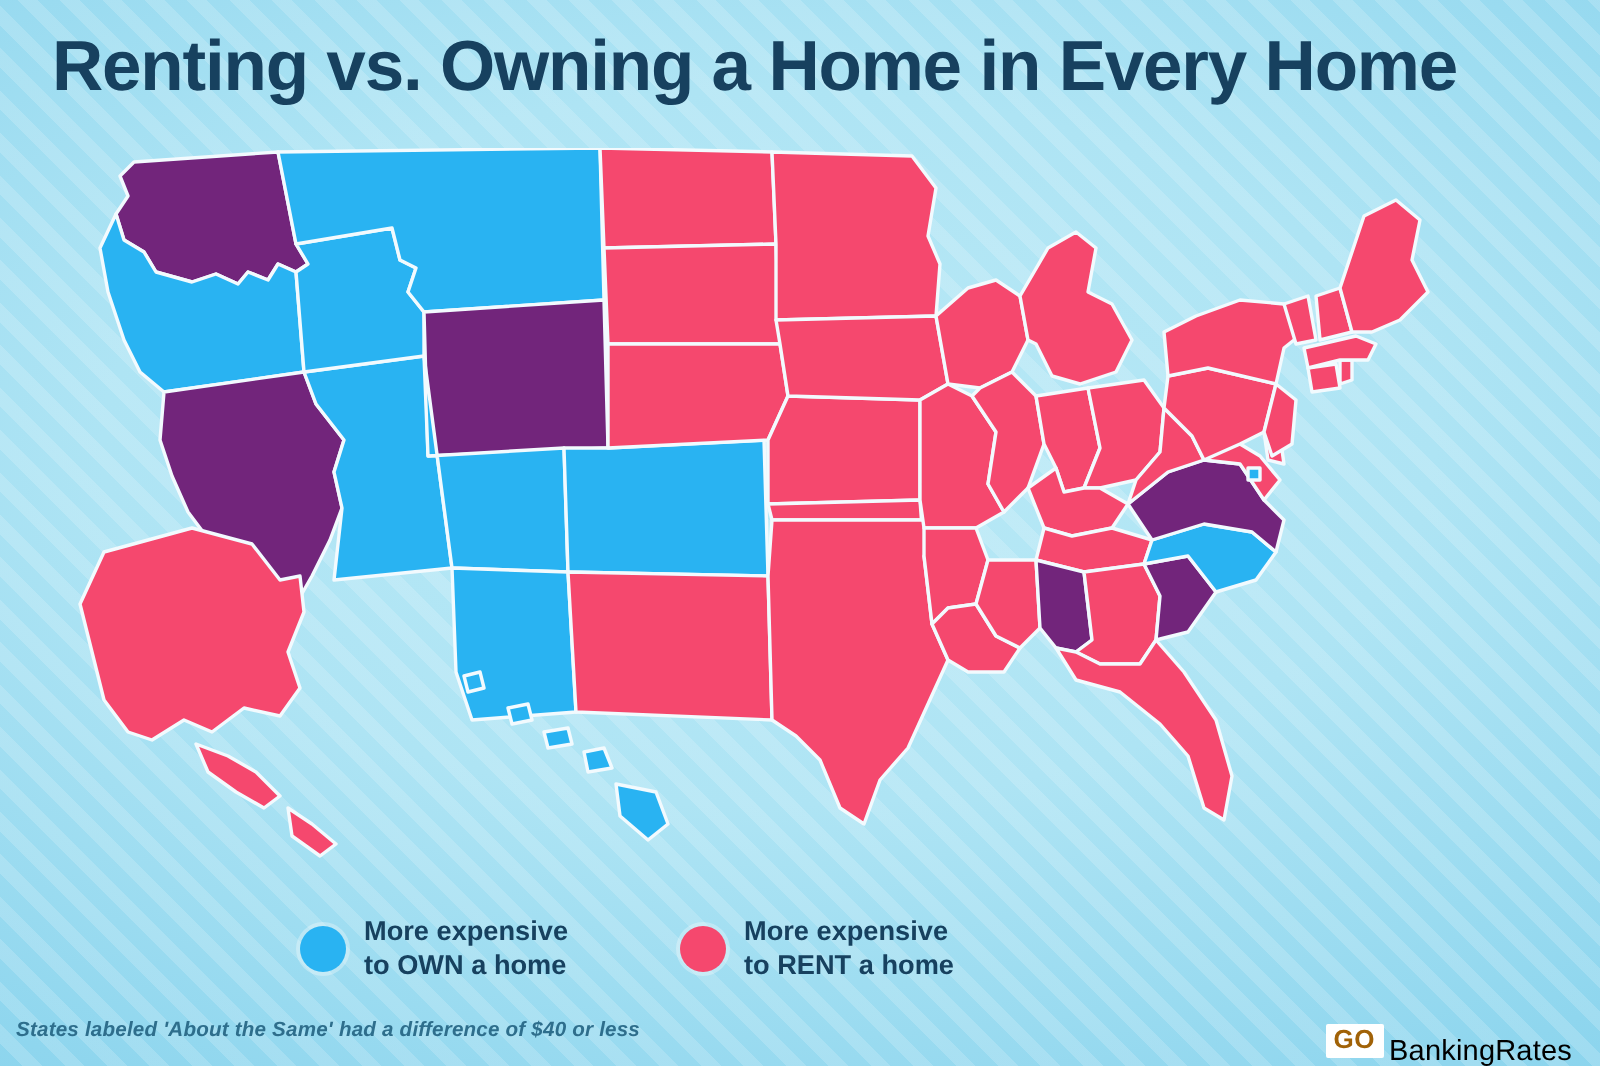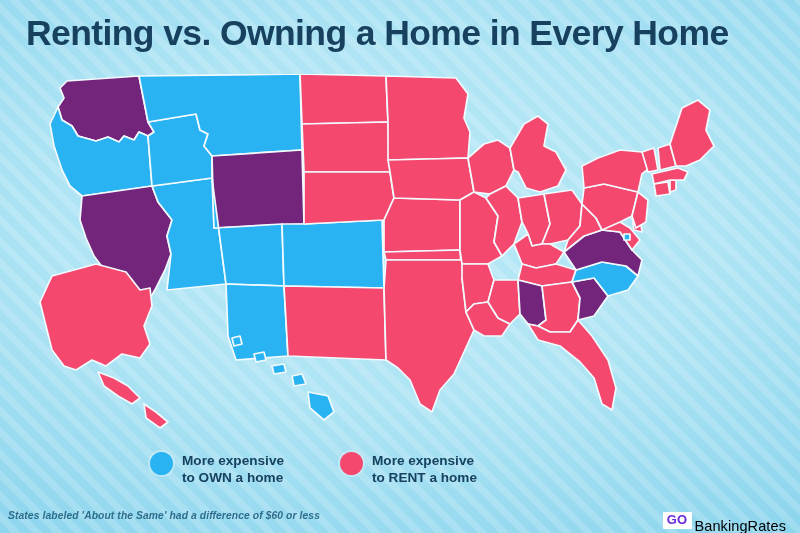--- a/index.html
+++ b/index.html
@@ -46,21 +46,21 @@
   .st { stroke:#F2FAFE; stroke-width:1.7; stroke-linejoin:round; vector-effect:non-scaling-stroke; }
 
   
   #legend {
     position:absolute;
     left:150px; top:452px;
     width:580px; height:44px;
     display:flex;
     gap:22px;
   }
-  .legend-item { display:flex; align-items:flex-start; gap:9px; }
+  .legend-item { display:flex; align-items:center; gap:9px; }
   .legend-dot {
     width:23px; height:23px; border-radius:50%;
     flex:0 0 23px;
     box-shadow:0 0 0 2px rgba(255,255,255,0.30);
   }
   .legend-label {
     font-size:13.6px;
     font-weight:bold;
     color:#17415F;
     line-height:1.27;
@@ -82,21 +82,21 @@
   }
 
   
   #logo {
     position:absolute;
     right:14px; top:506px;
     display:flex; align-items:center;
   }
   #logo-go {
     background:#FFFFFF;
-    color:#6d28d9;
+    color:#a16207;
     font-size:13px;
     font-weight:bold;
     letter-spacing:0.3px;
     padding:1px 4px 2px 4px;
     border-radius:1px;
     line-height:1.1;
   }
   #logo-text {
     color:#000000;
     font-size:14.5px;
@@ -280,18 +280,18 @@
     <span class="legend-label">More expensive
 to OWN a home</span>
   </div>
   <div class="legend-item" id="li-1">
     <span class="legend-dot" style="background: rgb(245, 72, 110);"></span>
     <span class="legend-label">More expensive
 to RENT a home</span>
   </div>
 </div>
 
-<div id="footnote">States labeled 'About the Same' had a difference of $60 or less</div>
+<div id="footnote">States labeled 'About the Same' had a difference of $40 or less</div>
 
 <div id="logo">
   <span id="logo-go">GO</span>
   <span id="logo-text">BankingRates</span>
 </div>
 
 </body></html>

